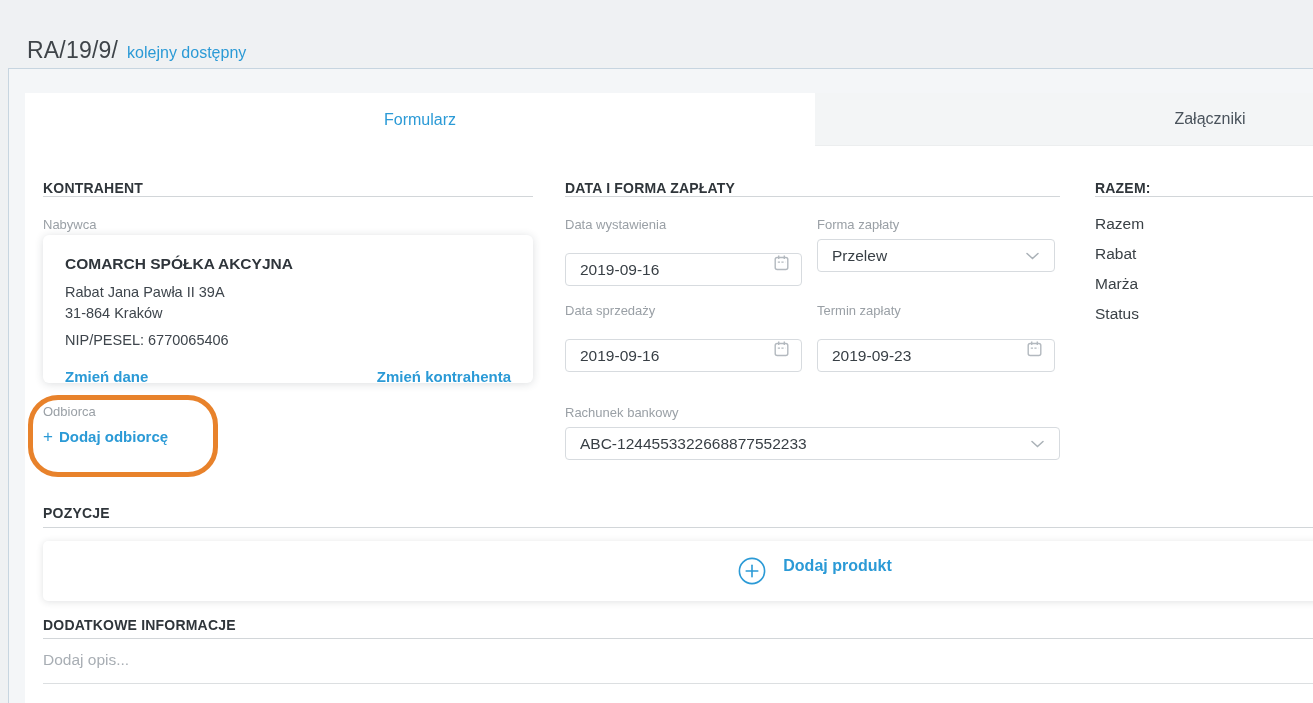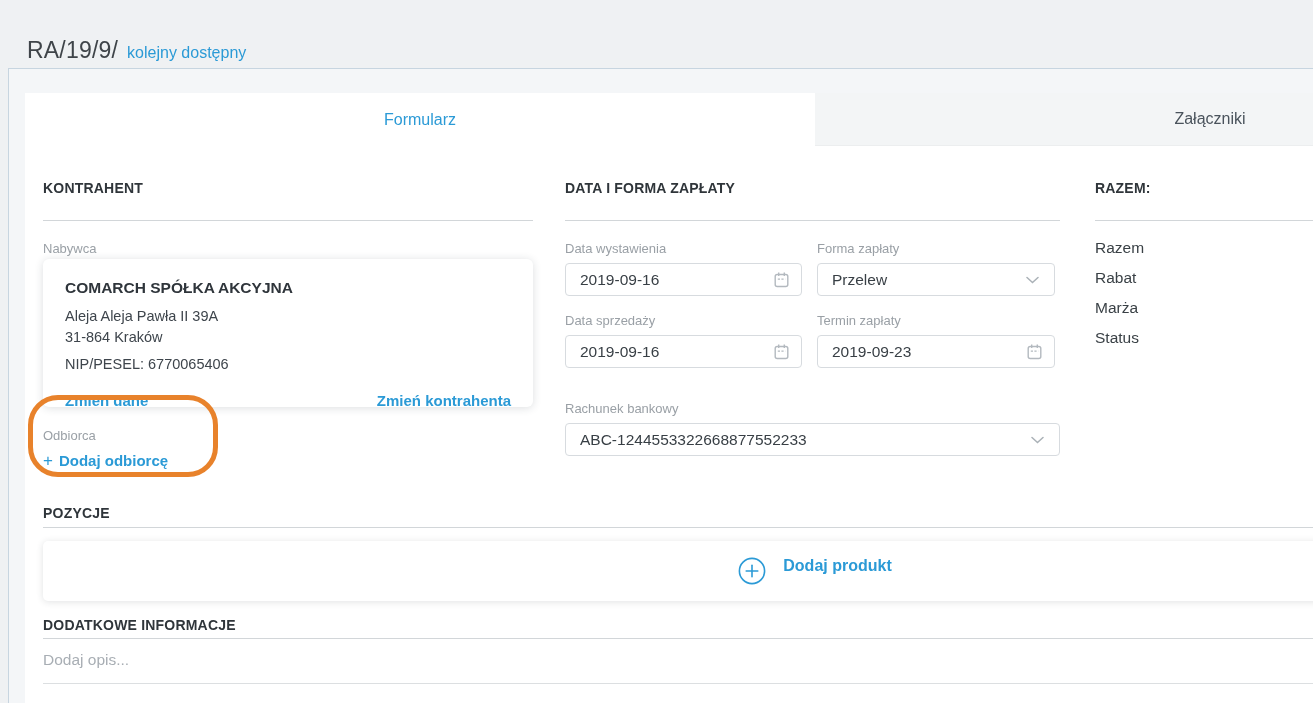--- a/index.html
+++ b/index.html
@@ -22,21 +22,21 @@
   .tab{width:790px;height:53px;display:flex;align-items:center;justify-content:center;font-size:16px;cursor:pointer;box-sizing:border-box;}
   .tab.active{background:#ffffff;color:#2b9ad6;}
   .tab.inactive{background:#f3f5f6;color:#4a535c;border-bottom:1px solid #eceeef;}
 
   
   .col{position:absolute;top:88px;}
   .col1{left:18px;width:490px;}
   .col2{left:540px;width:495px;}
   .col3{left:1070px;width:510px;}
 
-  .section-title{font-size:14px;font-weight:700;color:#2f353a;line-height:15px;padding-bottom:24px;border-bottom:1px solid #d2d6d9;letter-spacing:.2px;}
+  .section-title{font-size:14px;font-weight:700;color:#2f353a;line-height:15px;padding-bottom:0;border-bottom:1px solid #d2d6d9;letter-spacing:.2px;}
   .field-label{font-size:13px;color:#9aa0a6;line-height:15px;}
 
   
   .lbl-nabywca{margin-top:20px;}
   .buyer-card{margin-top:3px;background:#fff;border-radius:6px;box-shadow:0 1px 8px rgba(40,50,60,.16);padding:20px 22px 18px 22px;height:110px;box-sizing:content-box;}
   .buyer-name{font-size:15.5px;font-weight:700;color:#2f353b;margin-bottom:9px;}
   .buyer-line{font-size:14.5px;color:#3e454c;line-height:21px;}
   .buyer-nip{margin-top:6px;}
   .buyer-links{display:flex;justify-content:space-between;margin-top:17px;}
   .blue-link{color:#2b9ad6;font-size:15px;font-weight:600;cursor:pointer;text-decoration:none;}
@@ -46,21 +46,21 @@
 
   
   .annotation{position:absolute;left:28px;top:395px;width:180px;height:72px;border:5px solid #e8822b;border-radius:30px;pointer-events:none;}
 
   
   .pay-grid{display:grid;grid-template-columns:237px 238px;column-gap:15px;}
   .pay-label-r1{margin-top:20px;}
   .pay-label-r2{margin-top:17px;}
   .pay-label-r3{margin-top:33px;}
   .input-wrap{position:relative;margin-top:7px;}
-  .text-input{width:100%;height:33px;box-sizing:border-box;border:1px solid #d7dbdf;border-radius:4px;background:#fff;font-family:"Liberation Sans",sans-serif;font-size:15.5px;color:#383f45;padding:0 34px 0 14px;outline:none;}
+  .text-input{width:100%;height:33px;box-sizing:border-box;border:1px solid #d7dbdf;border-radius:4px;background:#fff;font-family:"Liberation Sans",sans-serif;font-size:15.5px;color:#383f45;padding:0 34px 0 14px;outline:none;margin-top:14px;}
   .icon-right{position:absolute;right:11px;top:50%;transform:translateY(-50%);display:flex;}
   .select-box{height:33px;box-sizing:border-box;border:1px solid #d7dbdf;border-radius:4px;background:#fff;font-size:15.5px;color:#383f45;display:flex;align-items:center;padding:0 34px 0 14px;position:relative;cursor:pointer;margin-top:7px;}
   .select-box .icon-right{right:15px;}
 
   
   .summary-item{font-size:15.5px;color:#3a4146;line-height:15px;margin-top:15px;}
   .summary-item.first{margin-top:19px;}
 
   
   .positions{position:absolute;left:18px;top:413px;width:1545px;}
@@ -93,21 +93,21 @@
       <div class="tab active">Formularz</div>
       <div class="tab inactive">Załączniki</div>
     </div>
 
     <div class="col col1">
       <div class="section-title">KONTRAHENT</div>
       <div class="field-label lbl-nabywca">Nabywca</div>
 
       <div class="buyer-card">
         <div class="buyer-name">COMARCH SPÓŁKA AKCYJNA</div>
-        <div class="buyer-line">Aleja Aleja Pawła II 39A</div>
+        <div class="buyer-line">Rabat Jana Pawła II 39A</div>
         <div class="buyer-line">31-864 Kraków</div>
         <div class="buyer-line buyer-nip">NIP/PESEL: 6770065406</div>
         <div class="buyer-links">
           <span class="blue-link">Zmień dane</span>
           <span class="blue-link">Zmień kontrahenta</span>
         </div>
       </div>
 
       <div class="field-label lbl-odbiorca">Odbiorca</div>
       <div class="add-recipient">

